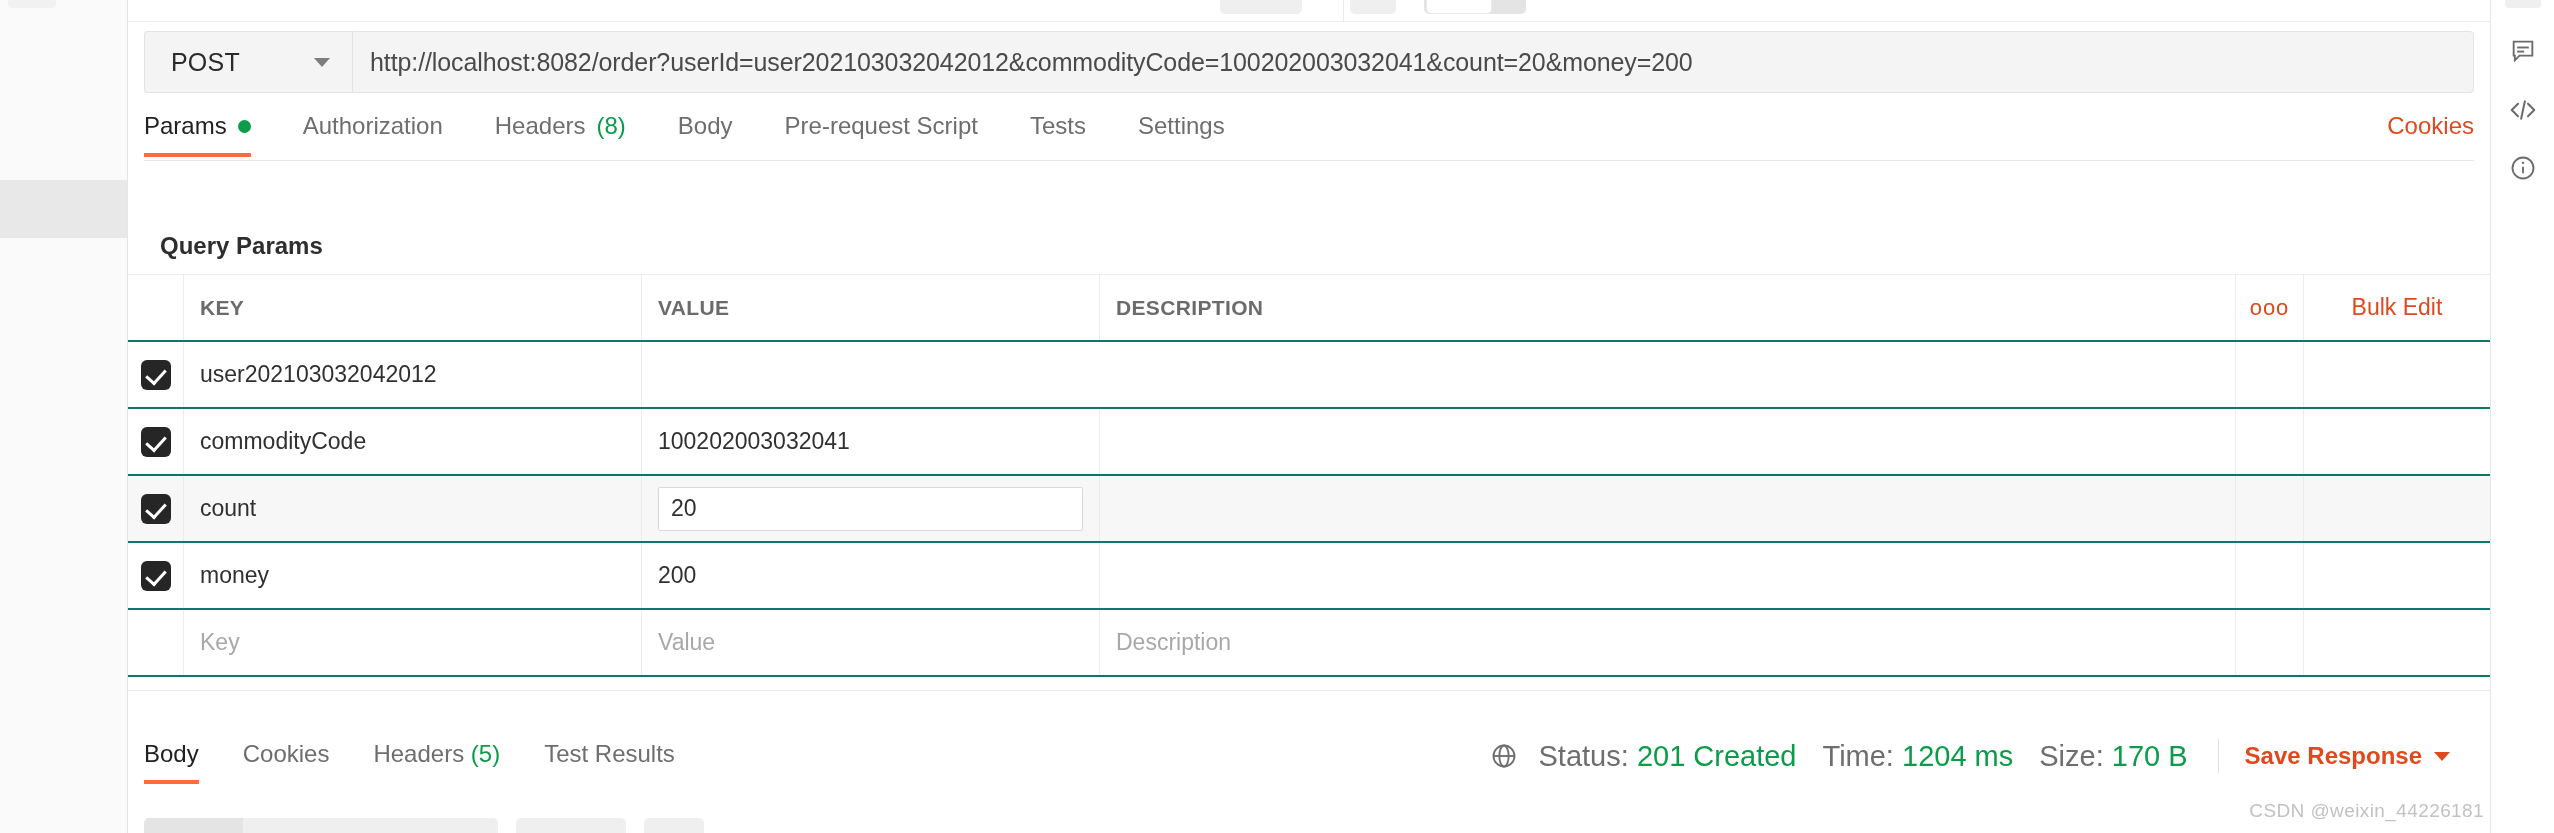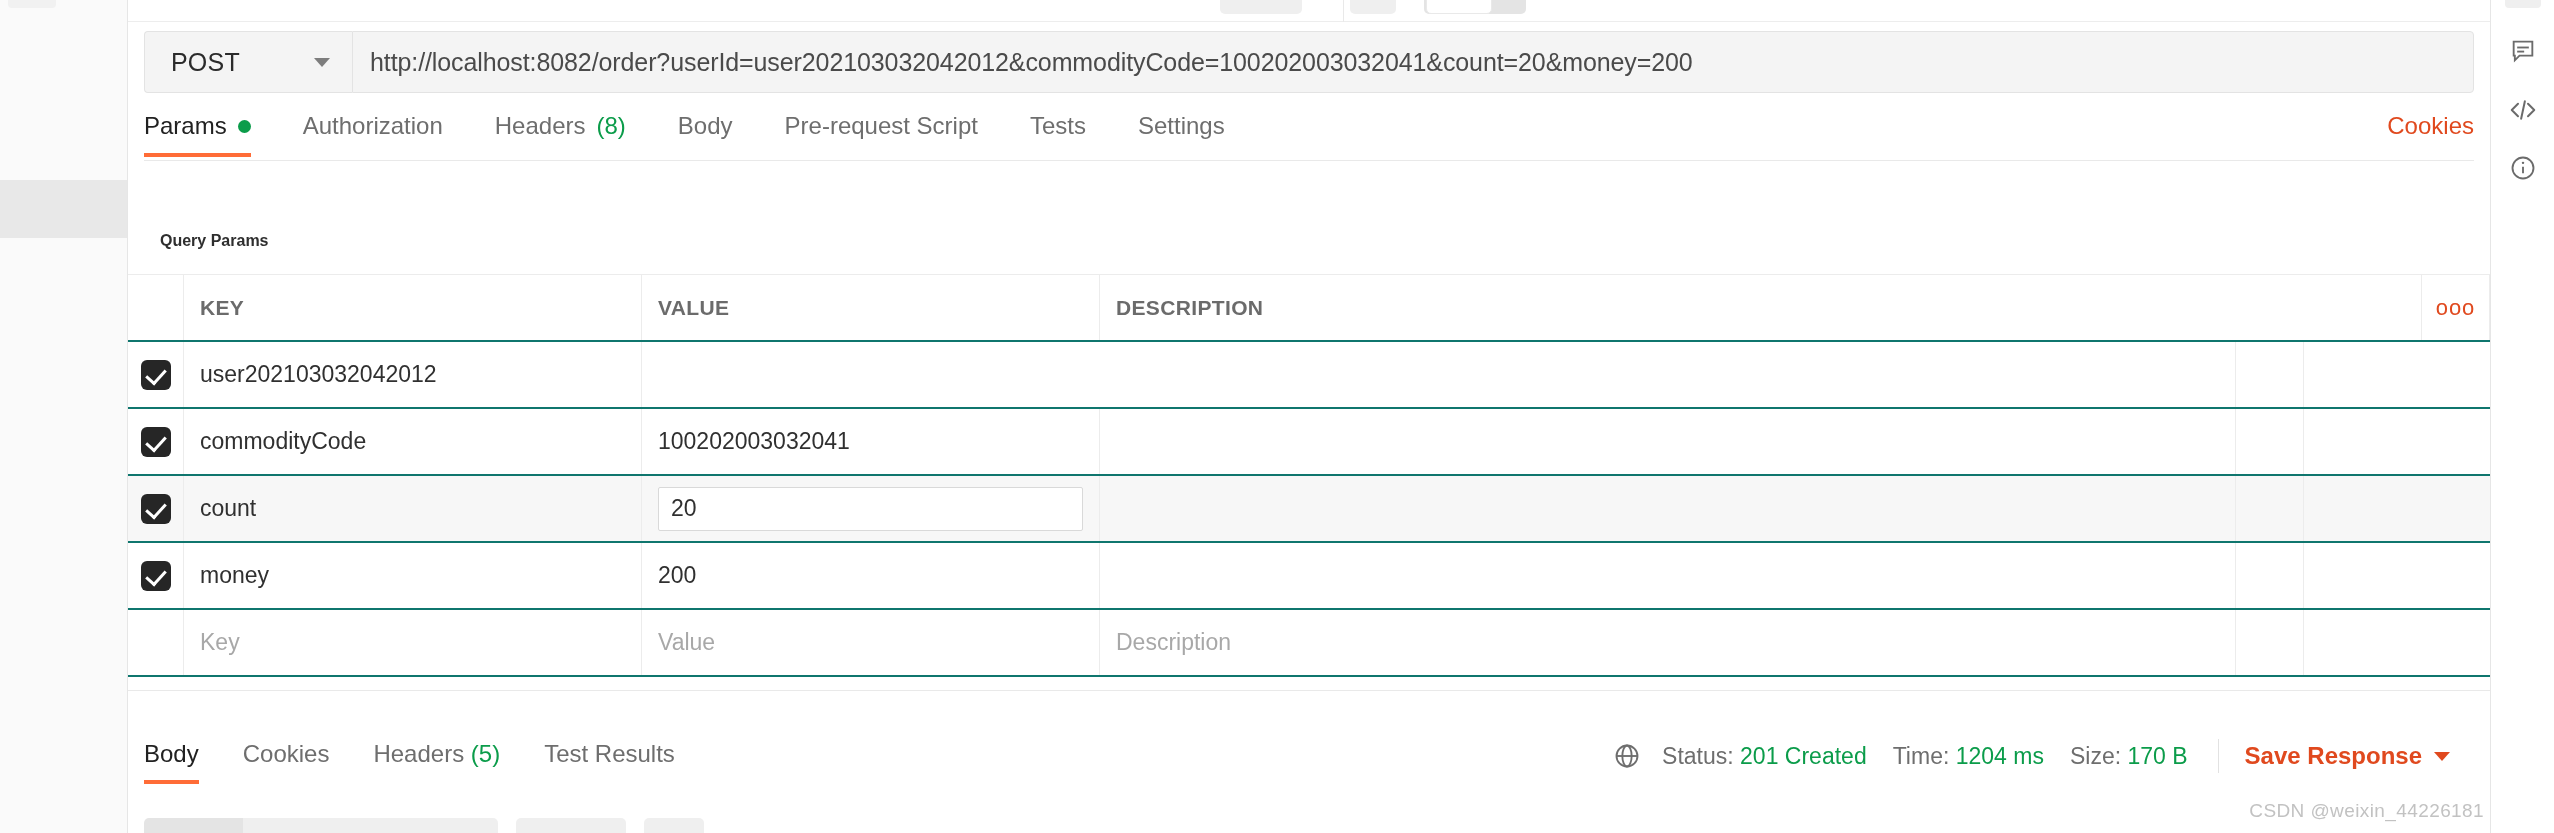--- a/index.html
+++ b/index.html
@@ -255,21 +255,21 @@
     font-size: 24px;
     color: #e0491e;
     cursor: pointer;
     font-weight: 400;
   }
 
   
   .qp-title {
     position: absolute;
     left: 160px; top: 232px;
-    font-size: 16px;
+    font-size: 24px;
     font-weight: 700;
     color: #2e2e2e;
   }
 
   .params-table {
     position: absolute;
     left: 128px; top: 274px;
     width: 2362px;
     border-top: 1px solid #ececec;
   }
@@ -395,21 +395,21 @@
     gap: 0;
     height: 32px;
   }
   .globe-icon {
     width: 30px; height: 30px;
     color: #6e6e6e;
     margin-right: 20px;
     display: flex; align-items: center; justify-content: center;
   }
   .stat {
-    font-size: 23px;
+    font-size: 29px;
     color: #6e6e6e;
     margin-right: 26px;
     white-space: nowrap;
   }
   .stat b { color: #0b9c4a; font-weight: 400; }
   .stat-div {
     width: 1px; height: 34px;
     background: #e2e2e2;
     margin: 0 26px 0 4px;
   }
@@ -523,20 +523,23 @@
         <span class="hdr-text">KEY</span>
       </div>
       <div class="pcell c-val">
         <span class="hdr-text">VALUE</span>
       </div>
       <div class="pcell c-desc">
         <span class="hdr-text">DESCRIPTION</span>
       </div>
       <div class="pcell c-dots">
         <span class="dots-icon">ooo</span>
+      </div>
+      <div class="pcell c-bulk">
+        <span class="bulk-edit">Bulk Edit</span>
       </div>
     </div>
 
     <div class="ptr">
       <div class="pcell c-check">
         <span class="cbox"></span>
       </div>
       <div class="pcell c-val">
         <span class="cell-text">user202103032042012</span>
       </div>

